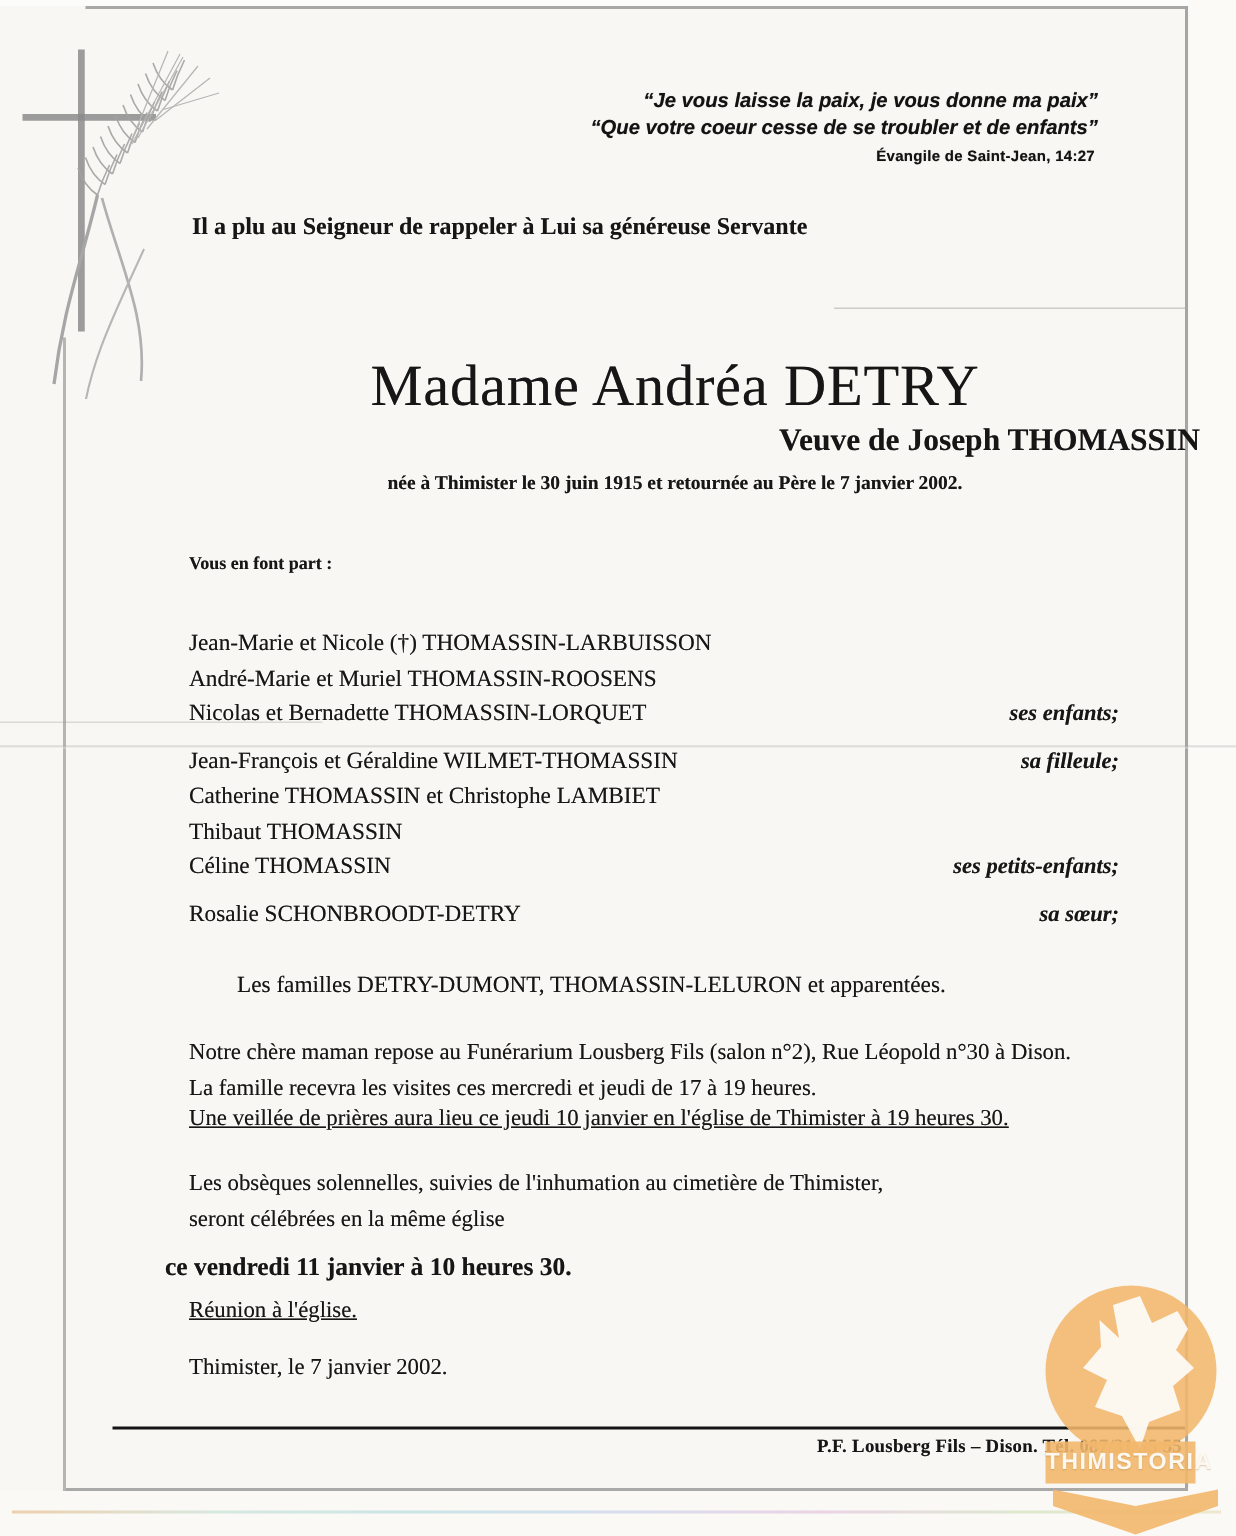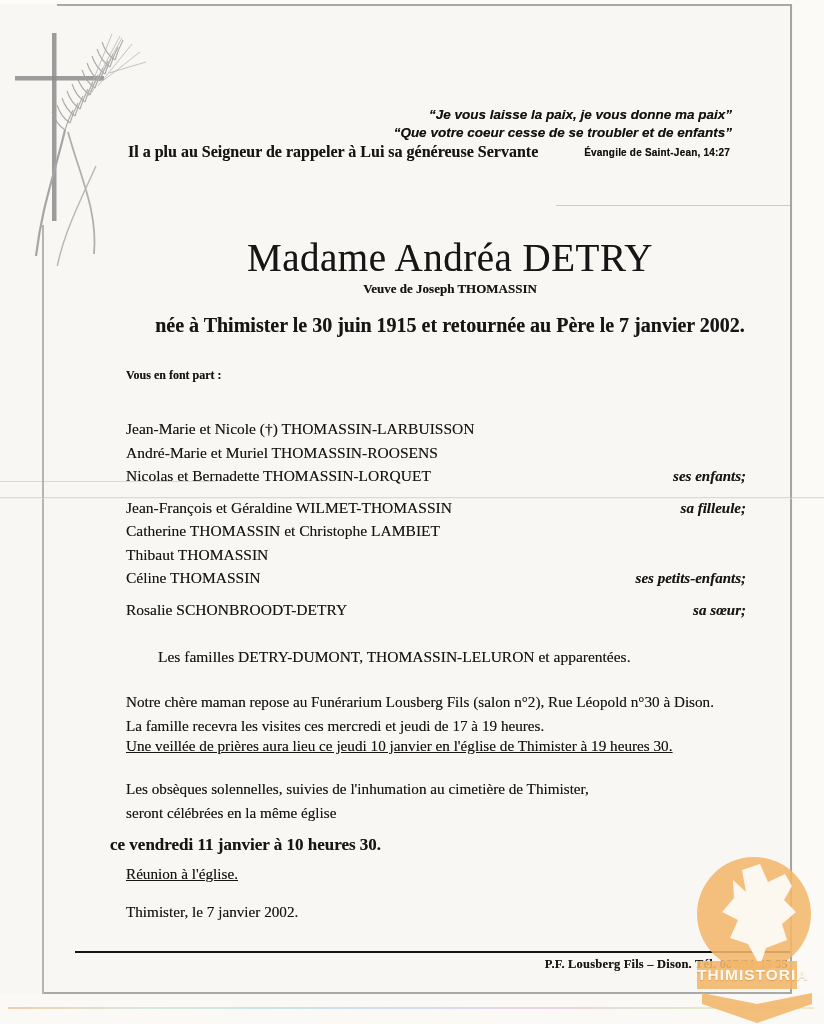--- a/index.html
+++ b/index.html
@@ -23,28 +23,28 @@
   .crease-2{left:0;width:215px;top:481px;height:1px;background:rgba(150,150,145,0.30);}
   .crease-3{left:0;right:0;top:497px;height:2px;
             background:linear-gradient(180deg,rgba(148,146,140,0.40),rgba(255,255,255,0.5));}
   .rainbow-line{left:8px;right:10px;top:1007px;height:1.5px;opacity:.8;
     background:linear-gradient(90deg,#ecc49b,#cfe4da,#bfdfe2,#cdd7ee,#e6c9e0,#d6e4c6,#ece3c3);}
 
   
   .scripture{top:58px;right:92px;text-align:right;
     font-family:"Liberation Sans", sans-serif;font-weight:bold;font-style:italic;
     font-size:13.5px;line-height:17.5px;color:#121212;
-    text-shadow:0 0 .5px rgba(0,0,0,.55);margin-top:48px;}
+    text-shadow:0 0 .5px rgba(0,0,0,.55);}
   .scripture .attr{font-size:10px;font-style:normal;letter-spacing:.2px;margin-top:3px;padding-right:2px;}
 
   .ink{text-shadow:0 0 .4px rgba(10,10,10,.5);}
   .intro{left:128px;top:143px;font-size:16px;font-weight:bold;}
   .title{left:100px;right:24px;top:236px;text-align:center;font-size:39px;line-height:44px;letter-spacing:.5px;}
-  .subtitle{left:100px;right:24px;top:281px;text-align:center;font-size:13px;font-weight:bold;}
-  .dates{left:100px;right:24px;top:314px;text-align:center;font-size:20px;font-weight:bold;font-family:Liberation Serif, serif;}
+  .subtitle{left:100px;right:24px;top:281px;text-align:right;font-size:21px;font-weight:bold;}
+  .dates{left:100px;right:24px;top:314px;text-align:center;font-size:13px;font-weight:bold;font-family:Liberation Serif, serif;}
   .announce{left:126px;top:368px;font-size:12px;font-weight:bold;}
 
   .family{left:126px;width:620px;top:417px;font-size:15.5px;}
   .family .row{display:flex;justify-content:space-between;align-items:baseline;height:23.5px;line-height:23.5px;}
   .family .gap{height:8px;}
   .family .rel{font-weight:bold;font-style:italic;font-size:15px;white-space:nowrap;}
 
   .families-line{left:126px;top:648px;font-size:15.5px;margin-left:32px;}
   .para{left:126px;width:622px;font-size:15.2px;line-height:24px;}
   .p-repose{top:690px;}

